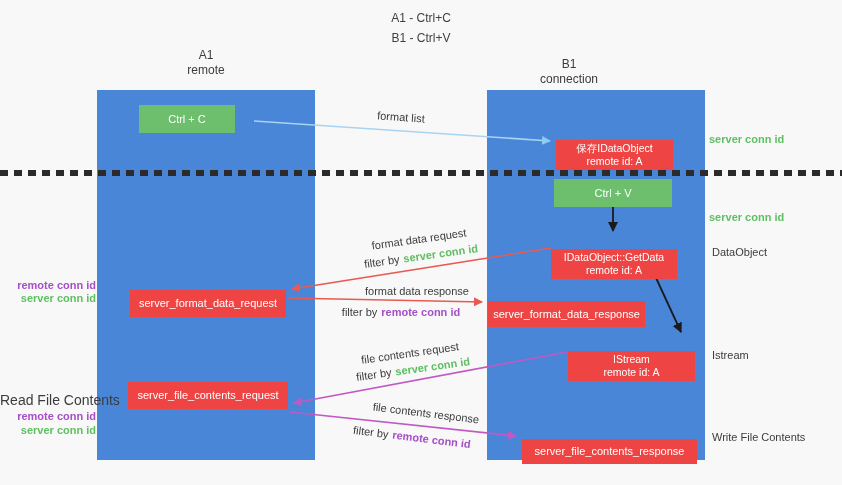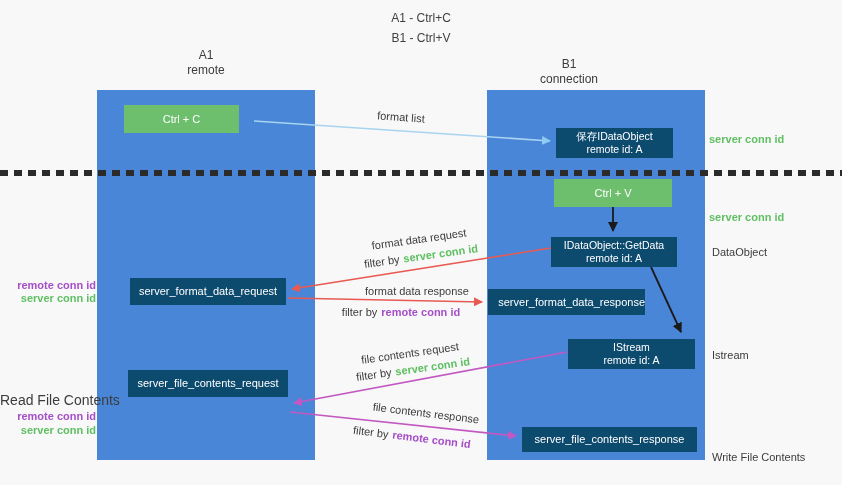--- a/index.html
+++ b/index.html
@@ -46,21 +46,21 @@
     z-index: 5;
     display: flex; flex-direction: column;
     align-items: center; justify-content: center;
     color: #ffffff;
     font-size: 11px;
     line-height: 13px;
     text-align: center;
     white-space: nowrap;
   }
   .node.green { background: #6dbe6d; }
-  .node.orange { background: #0c4a6e; }
+  .node.orange { background: #ef4444; margin-top: 12px; }
 
   .side-label { z-index: 5; font-size: 11px; white-space: nowrap; }
   .side-label.right-side { text-align: left; }
   .side-label.left-side { left: 0; width: 96px; text-align: right; }
   .green-text { color: #5fbf63; font-weight: bold; }
   .purple-text { color: #a64fc8; font-weight: bold; }
   .dark-text { color: #3c3c3c; }
 
   .arrow-label {
     z-index: 5;
@@ -112,21 +112,21 @@
     </defs>
     <line x1="254" y1="121" x2="550" y2="141" stroke="#a8d4f0" stroke-width="1.6" marker-end="url(#m-blue)"></line>
     <line x1="613" y1="207" x2="613" y2="231" stroke="#1a1a1a" stroke-width="1.8" marker-end="url(#m-black)"></line>
     <line x1="551" y1="248" x2="292" y2="289" stroke="#e85a52" stroke-width="1.6" marker-end="url(#m-red)"></line>
     <line x1="288" y1="298" x2="482" y2="302" stroke="#e85a52" stroke-width="1.6" marker-end="url(#m-red)"></line>
     <line x1="651" y1="267" x2="681" y2="332" stroke="#1a1a1a" stroke-width="1.8" marker-end="url(#m-black)"></line>
     <line x1="567" y1="352" x2="294" y2="403" stroke="#c258c2" stroke-width="1.6" marker-end="url(#m-magenta)"></line>
     <line x1="290" y1="412" x2="516" y2="436" stroke="#c258c2" stroke-width="1.6" marker-end="url(#m-magenta)"></line>
   </svg>
 
-  <div class="abs node green" style="left:124px; top:105px; width:115px; height:28px;">
+  <div class="abs node green" style="left:139px; top:105px; width:96px; height:28px;">
     <div>Ctrl + C</div>
   </div>
 
   <div class="abs node orange" style="left:556px; top:128px; width:117px; height:30px; font-size:10.5px;">
     <div>保存IDataObject</div>
     <div>remote id: A</div>
   </div>
 
   <div class="abs node green" style="left:554px; top:179px; width:118px; height:28px;">
     <div>Ctrl + V</div>
@@ -134,42 +134,42 @@
 
   <div class="abs node orange" style="left:551px; top:237px; width:126px; height:30px; font-size:10.5px;text-align:center;">
     <div>IDataObject::GetData</div>
     <div>remote id: A</div>
   </div>
 
   <div class="abs node orange" style="left:130px; top:278px; width:156px; height:27px;">
     <div>server_format_data_request</div>
   </div>
 
-  <div class="abs node orange" style="left:488px; top:289px; width:157px; height:26px;align-items:flex-end;">
+  <div class="abs node orange" style="left:488px; top:289px; width:157px; height:26px;">
     <div>server_format_data_response</div>
   </div>
 
   <div class="abs node orange" style="left:568px; top:339px; width:127px; height:30px; font-size:10.5px;">
     <div>IStream</div>
     <div>remote id: A</div>
   </div>
 
   <div class="abs node orange" style="left:128px; top:370px; width:160px; height:27px;">
     <div>server_file_contents_request</div>
   </div>
 
   <div class="abs node orange" style="left:522px; top:427px; width:175px; height:25px;">
     <div>server_file_contents_response</div>
   </div>
 
   <div class="abs side-label right-side green-text" style="left:709px; top:133px;">server conn id</div>
   <div class="abs side-label right-side green-text" style="left:709px; top:211px;">server conn id</div>
   <div class="abs side-label right-side dark-text" style="left:712px; top:246px;">DataObject</div>
   <div class="abs side-label right-side dark-text" style="left:712px; top:349px;">Istream</div>
-  <div class="abs side-label right-side dark-text" style="left:712px; top:431px;margin-top:20px;">Write File Contents</div>
+  <div class="abs side-label right-side dark-text" style="left:712px; top:431px;">Write File Contents</div>
 
   <div class="abs side-label left-side purple-text" style="top:279px;">remote conn id</div>
   <div class="abs side-label left-side green-text" style="top:292px;">server conn id</div>
   <div class="abs side-label left-side dark-text" style="top:392px; font-size:14px;">Read File Contents</div>
   <div class="abs side-label left-side purple-text" style="top:410px;">remote conn id</div>
   <div class="abs side-label left-side green-text" style="top:424px;">server conn id</div>
 
   <div class="abs arrow-label" style="left:401px; top:117px; transform:translate(-50%,-50%) rotate(4deg);">format list</div>
 
   <div class="abs arrow-label" style="left:419px; top:239px; transform:translate(-50%,-50%) rotate(-8deg);">format data request</div>

